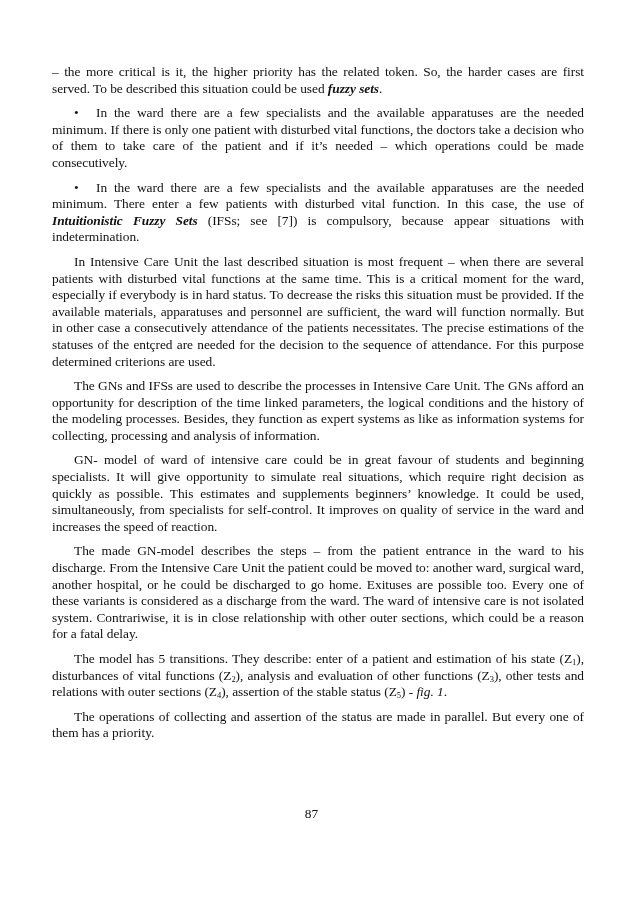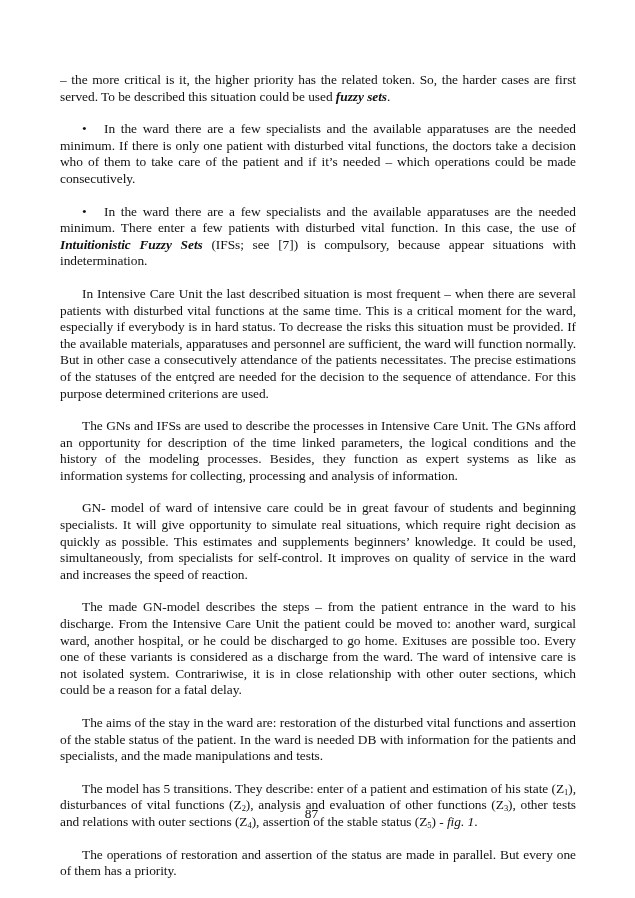--- a/index.html
+++ b/index.html
@@ -19,21 +19,21 @@
       position: absolute;
       left: 44px;
       top: 56px;
       width: 548px;
       font-size: 13.4px;
       line-height: 16.6px;
       text-align: justify;
       letter-spacing: -0.05px;
     }
     .page p {
-      margin: 16px;
+      margin: 8px;
       text-indent: 22px;
     }
     .page p.first {
       text-indent: 0;
     }
     .page p.bullet {
       text-indent: 22px;
     }
     .bullet-dot {
       display: inline-block;
@@ -81,22 +81,21 @@
 
   <p>In Intensive Care Unit the last described situation is most frequent – when there are several patients with disturbed vital functions at the same time. This is a critical moment for the ward, especially if everybody is in hard status. To decrease the risks this situation must be provided. If the available materials, apparatuses and personnel are sufficient, the ward will function normally. But in other case a consecutively attendance of the patients necessitates. The precise estimations of the statuses of the entçred are needed for the decision to the sequence of attendance. For this purpose determined criterions are used.</p>
 
   <p>The GNs and IFSs are used to describe the processes in Intensive Care Unit. The GNs afford an opportunity for description of the time linked parameters, the logical conditions and the history of the modeling processes. Besides, they function as expert systems as like as information systems for collecting, processing and analysis of information.</p>
 
   <p>GN- model of ward of intensive care could be in great favour of students and beginning specialists. It will give opportunity to simulate real situations, which require right decision as quickly as possible. This estimates and supplements beginners’ knowledge. It could be used, simultaneously, from specialists for self-control. It improves on quality of service in the ward and increases the speed of reaction.</p>
 
 
   <p>The made GN-model describes the steps – from the patient entrance in the ward to his discharge. From the Intensive Care Unit the patient could be moved to: another ward, surgical ward, another hospital, or he could be discharged to go home. Exituses are possible too. Every one of these variants is considered as a discharge from the ward. The ward of intensive care is not isolated system. Contrariwise, it is in close relationship with other outer sections, which could be a reason for a fatal delay.</p>
 
-  <p>The aims of the stay in the ward are: restoration of the disturbed vital functions and assertion of the stable status of the patient. In the ward is needed DB with information for the patients and specialists, and the made manipulations and tests.</p>
 
 
   <p><span>The model has 5 transitions. They describe: enter of a patient and estimation of his state (Z</span><sub>1</sub><span>), disturbances of vital functions (Z</span><sub>2</sub><span>), analysis and evaluation of other functions (Z</span><sub>3</sub><span>), other tests and relations with outer sections (Z</span><sub>4</sub><span>), assertion of the stable status (Z</span><sub>5</sub><span>) - </span><span class="it">fig. 1</span><span>.</span></p>
 
-  <p>The operations of restoration and assertion of the status are made in parallel. But every one of them has a priority.</p>
+  <p>The operations of collecting and assertion of the status are made in parallel. But every one of them has a priority.</p>
 
 </div>
 
 <div class="page-number">87</div>
 
 </body></html>

